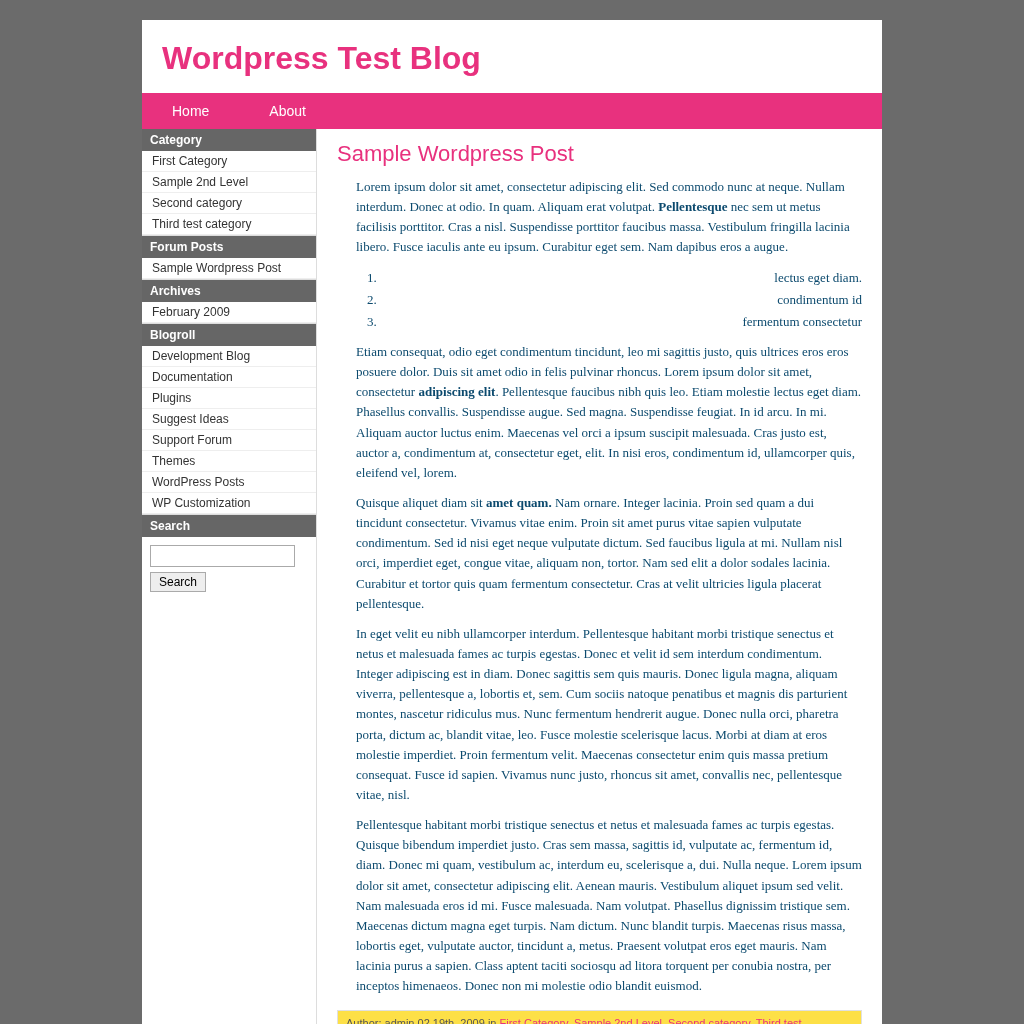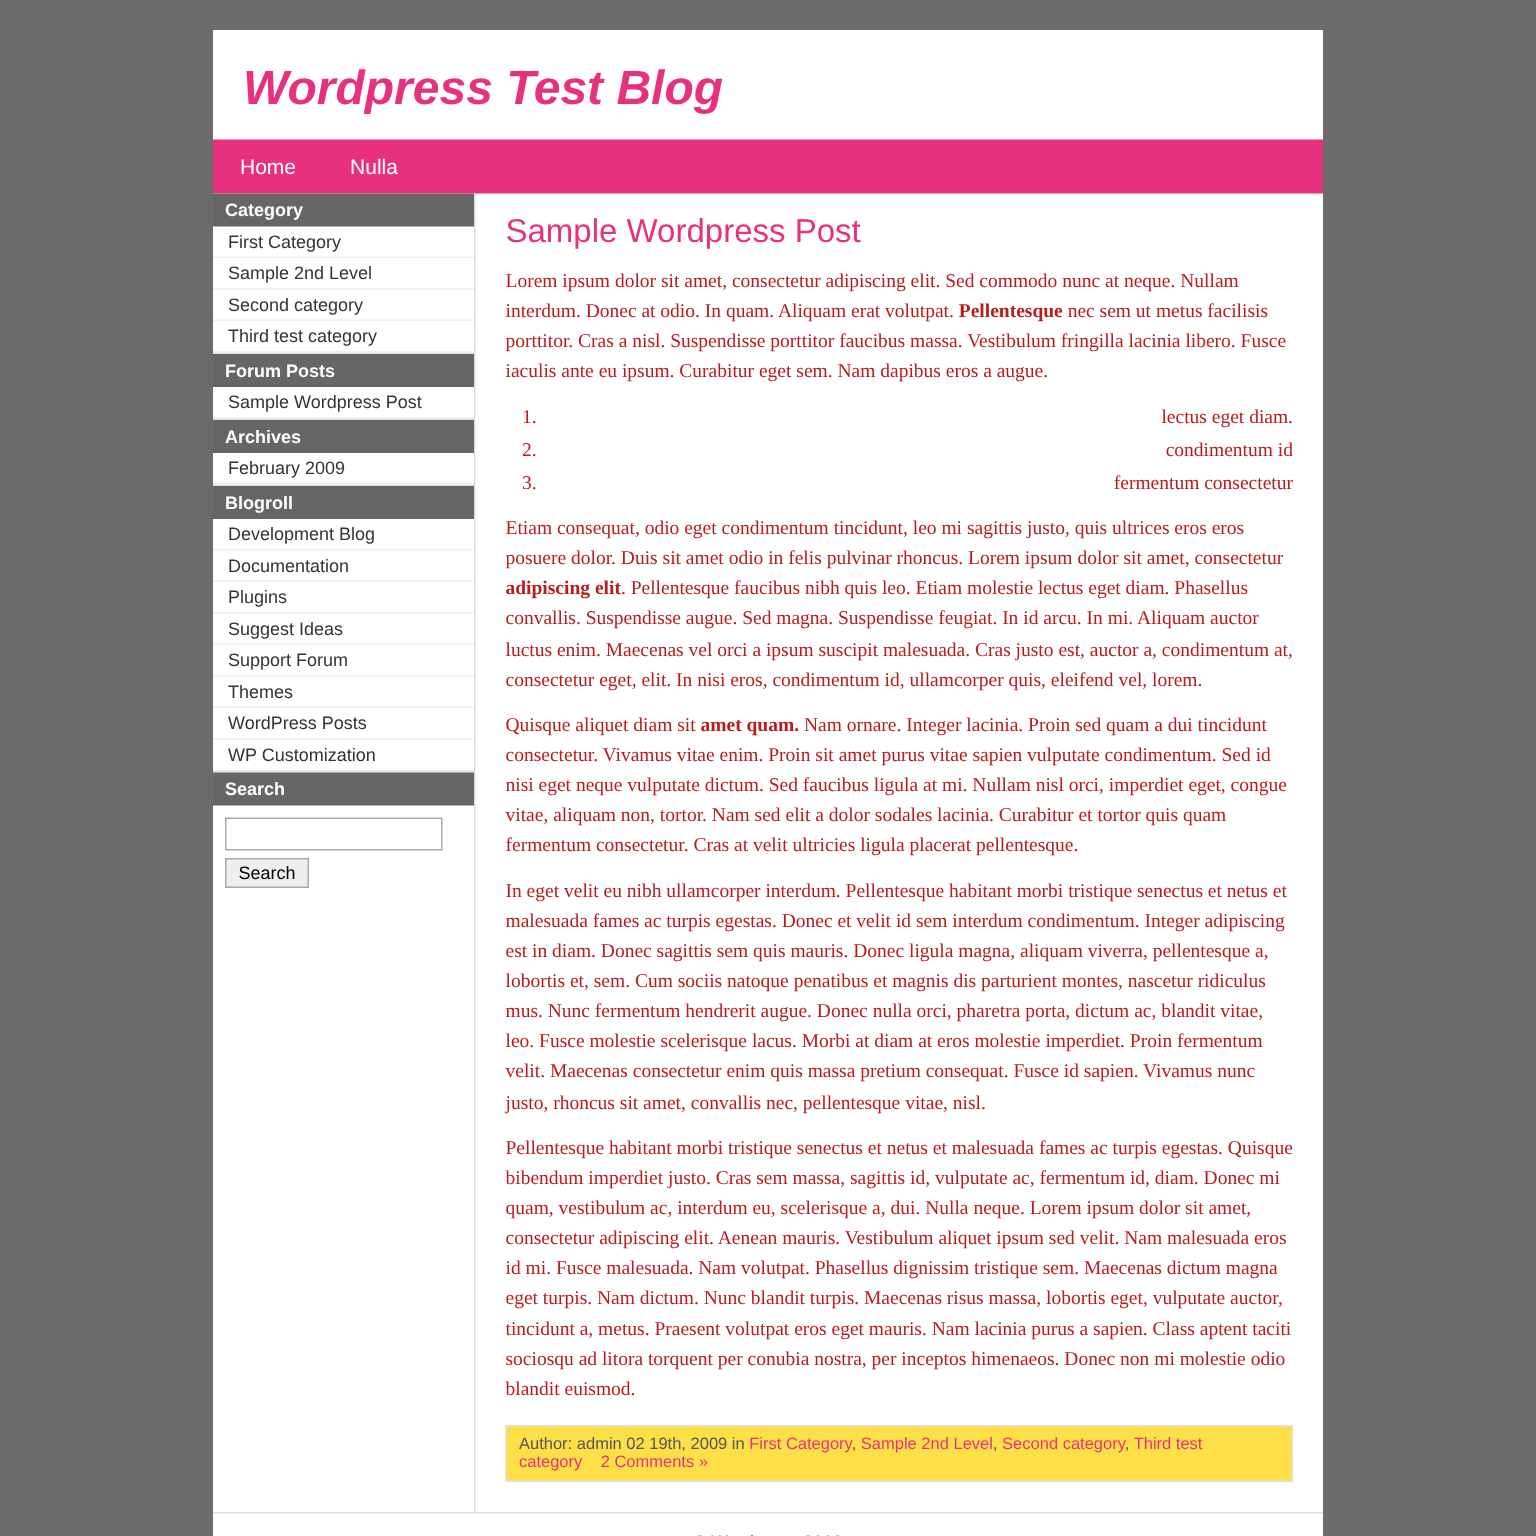--- a/index.html
+++ b/index.html
@@ -10,39 +10,38 @@
       color: #333;
     }
     #wrapper {
       width: 740px;
       margin: 20px auto;
       background: #fff;
     }
     #header {
       padding: 20px 20px 16px 20px;
       background: #fff;
-      font-style: italic;
     }
     #header h1 {
       font-size: 32px;
       font-weight: bold;
       color: #e8317e;
       font-family: Arial, sans-serif;
     }
     #nav {
       background: #e8317e;
       padding: 0;
       display: flex;
       align-items: center;
       height: 36px;
     }
     #nav a {
       color: #fff;
       text-decoration: none;
-      padding: 0 18px;
+      padding: 0 30px;
       line-height: 36px;
       font-size: 14px;
       font-family: Arial, sans-serif;
       display: block;
     }
     #content-wrapper {
       display: flex;
       padding: 0;
     }
     #sidebar {
@@ -96,21 +95,22 @@
     .post-title {
       font-size: 22px;
       color: #e8317e;
       font-family: Arial, sans-serif;
       margin-bottom: 10px;
       font-weight: normal;
     }
     .post-body {
       font-size: 13px;
       line-height: 1.55;
-      color: #b91c1c;
+      color: #0c4a6e;
+      margin-left: 19px;
     }
     .post-body p {
       margin-bottom: 10px;
     }
     .post-body ol {
       margin: 6px 0 10px 24px;
     }
     .post-body ol li {
       margin-bottom: 2px;
       text-align: right;
@@ -144,21 +144,21 @@
 <body>
 
 <div id="wrapper">
   <div id="header">
     <h1>Wordpress Test Blog</h1>
   </div>
 
   <nav id="nav">
 
   <a href="#">Home</a>
-      <a href="#">Nulla</a>
+      <a href="#">About</a>
     </nav>
 
   <div id="content-wrapper">
     <div id="sidebar">
 
       <div class="sidebar-section-title">Category</div>
       <ul class="sidebar-links" id="category-list">
           <li>
             <a href="#">First Category</a>
           </li>

